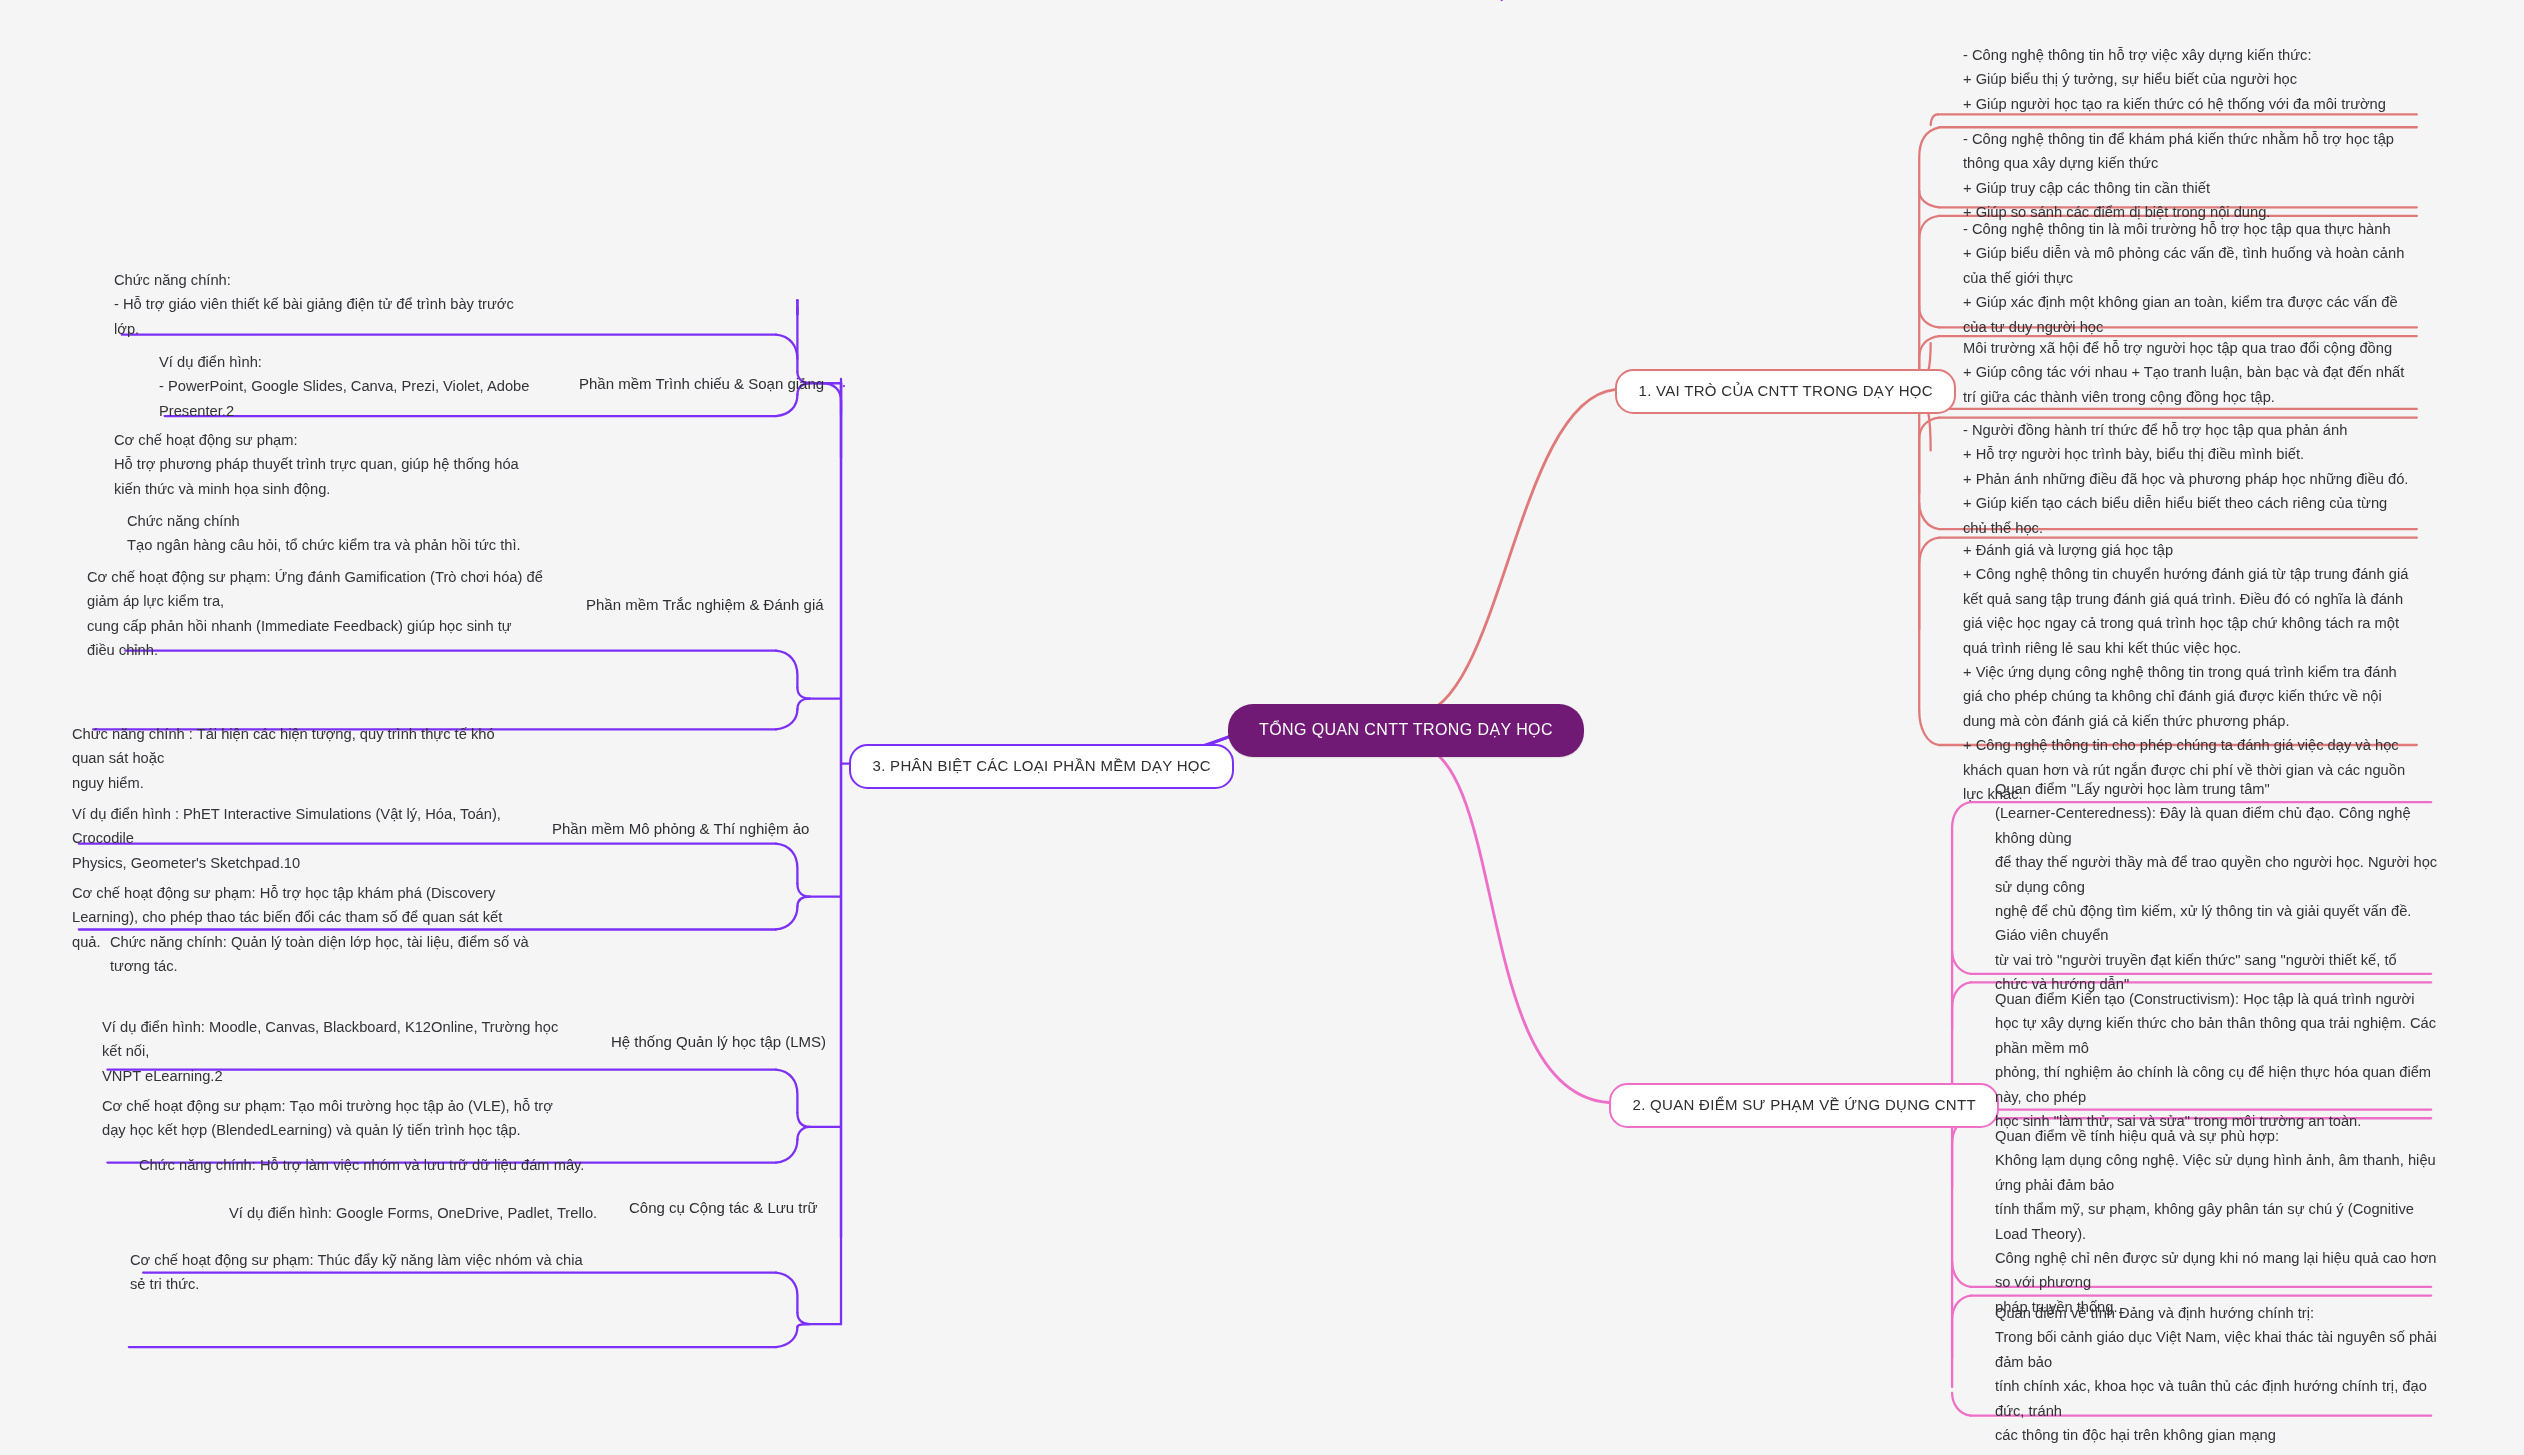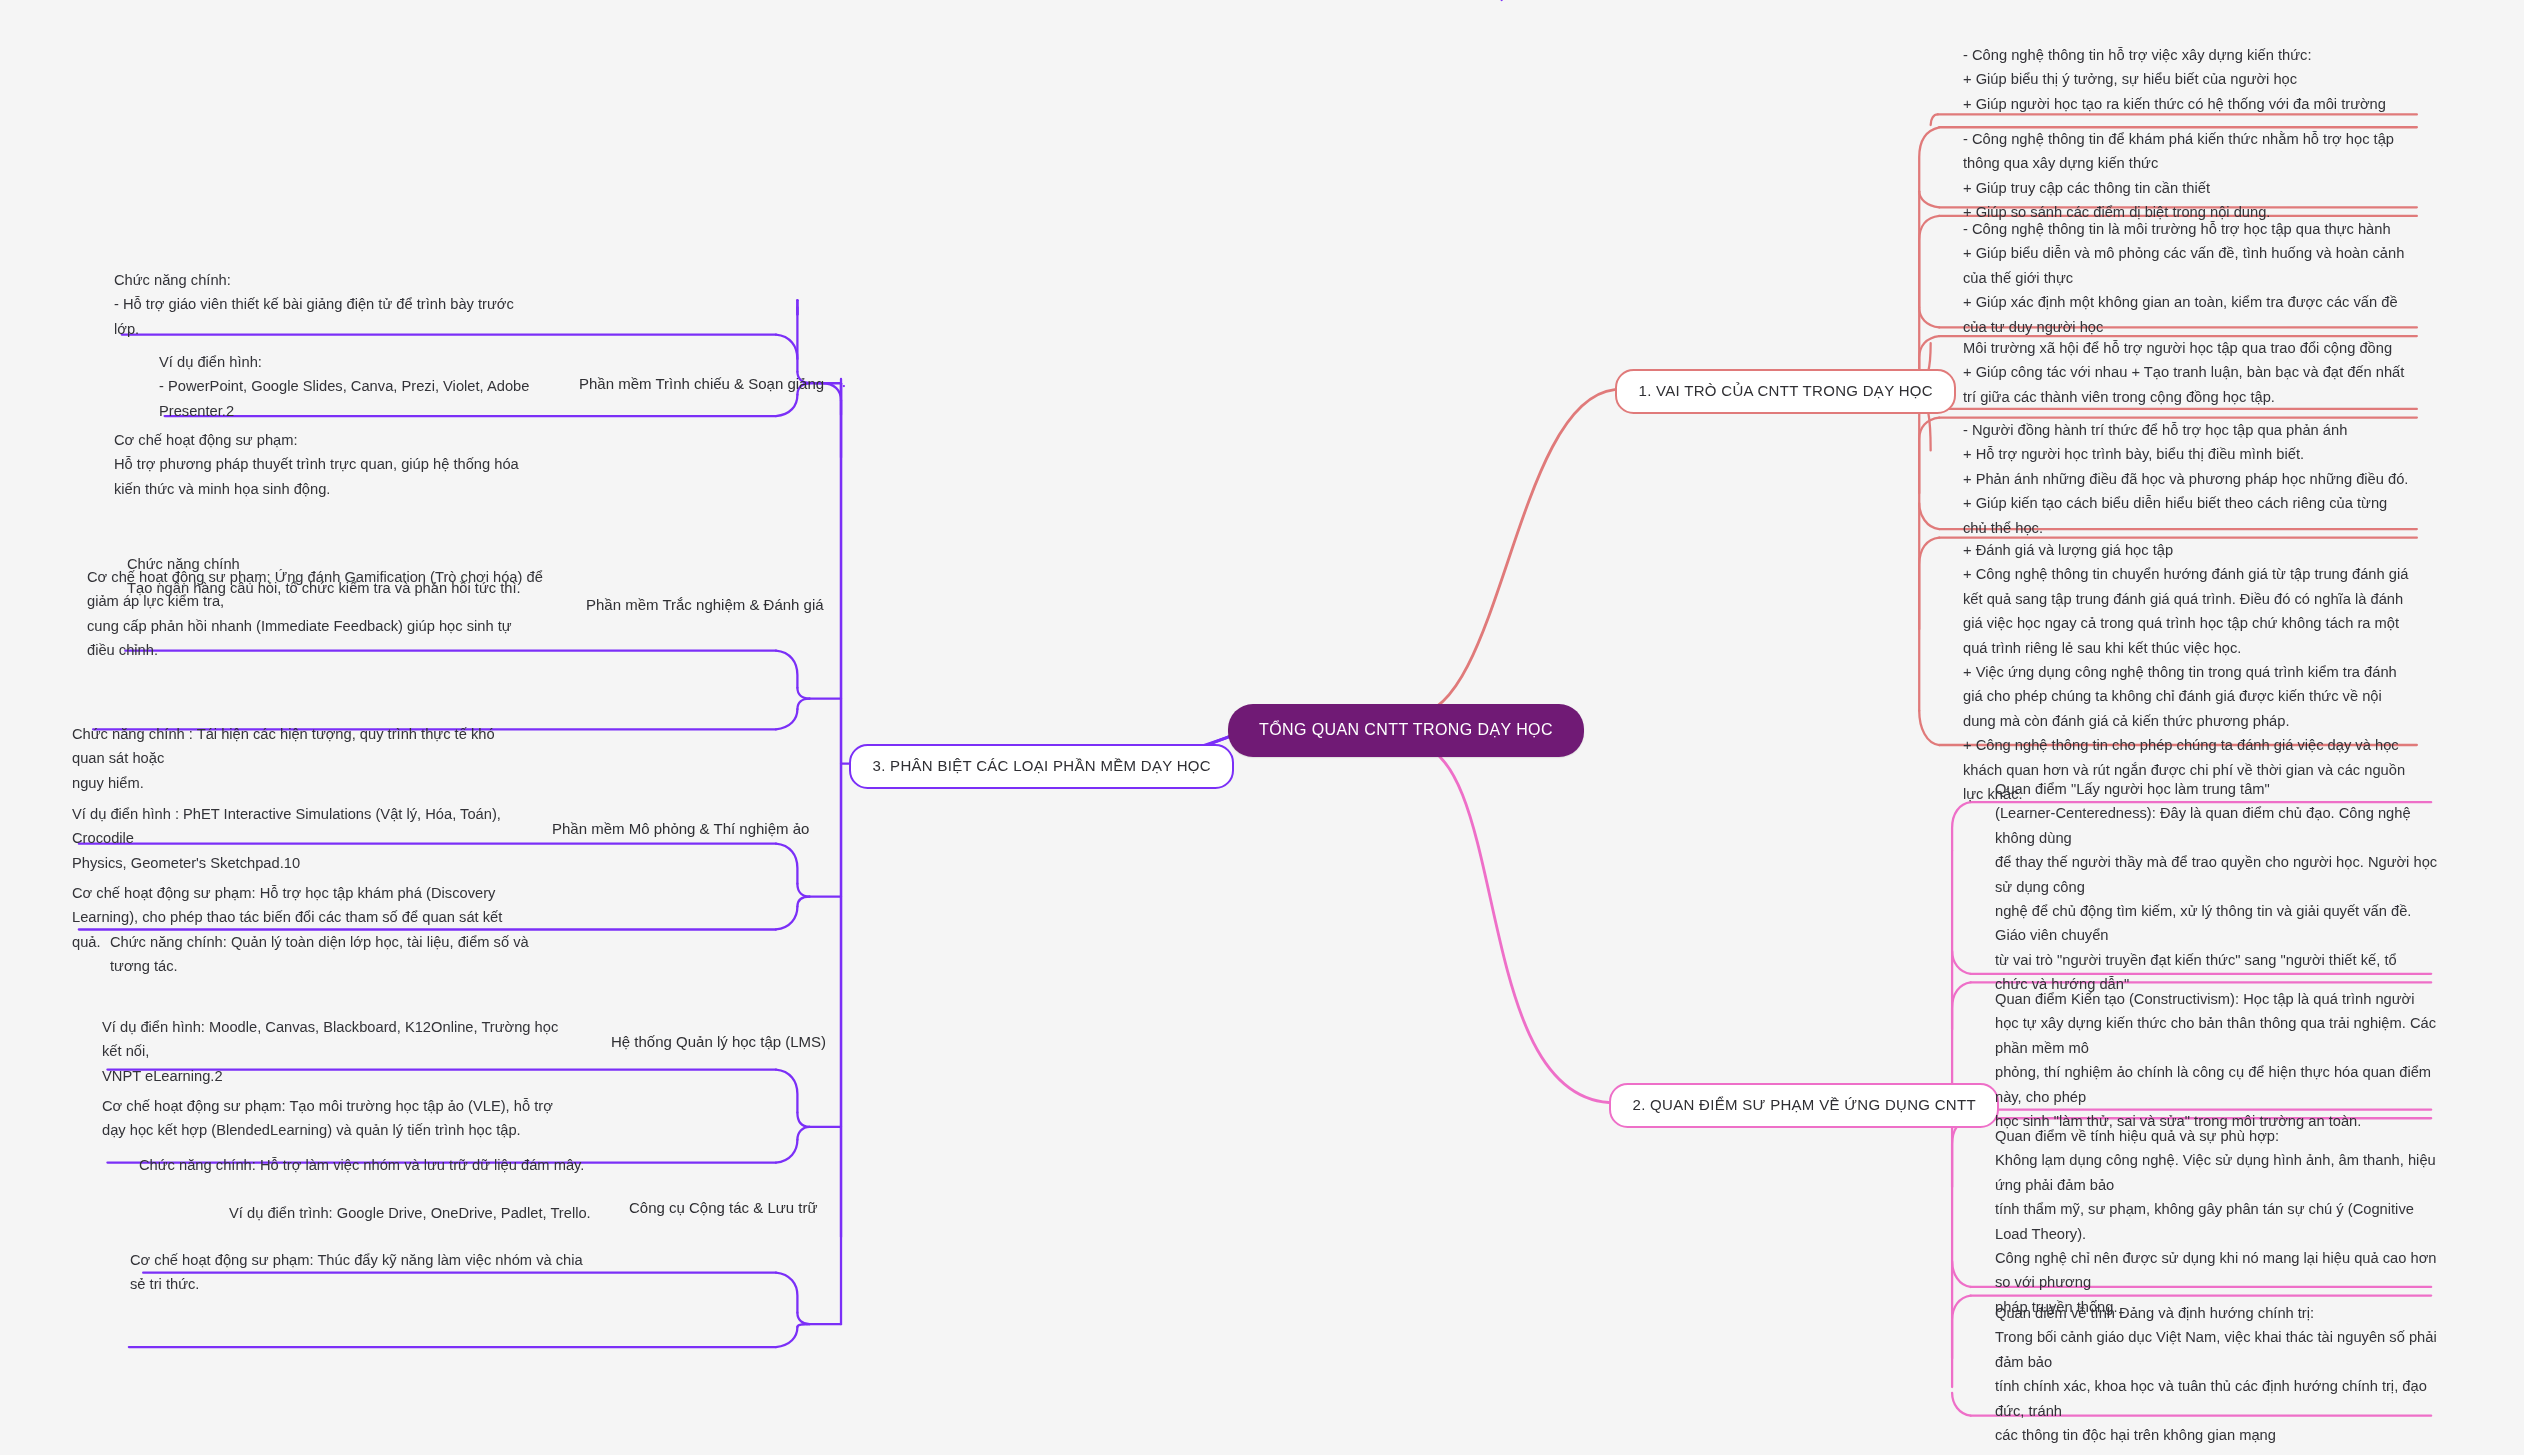--- a/index.html
+++ b/index.html
@@ -293,21 +293,21 @@
 lớp.</div>
 
   <div class="node leaf" style="left:159px; top:350px; width:429px;">Ví dụ điển hình:
 - PowerPoint, Google Slides, Canva, Prezi, Violet, Adobe
 Presenter.2</div>
 
   <div class="node leaf" style="left:114px; top:428px; width:443px;">Cơ chế hoạt động sư phạm:
 Hỗ trợ phương pháp thuyết trình trực quan, giúp hệ thống hóa
 kiến thức và minh họa sinh động.</div>
 
-  <div class="node leaf" style="left:127px; top:509px; width:458px;margin-top:43px;">Chức năng chính
+  <div class="node leaf" style="left:127px; top:509px; width:458px;">Chức năng chính
 Tạo ngân hàng câu hỏi, tổ chức kiểm tra và phản hồi tức thì.</div>
 
   <div class="node leaf" style="left:87px; top:565px; width:458px;">Cơ chế hoạt động sư phạm: Ứng đánh Gamification (Trò chơi hóa) để
 giảm áp lực kiểm tra,
 cung cấp phản hồi nhanh (Immediate Feedback) giúp học sinh tự
 điều chỉnh.</div>
 
 
   <div class="node leaf" style="left:72px; top:722px; width:458px;">Chức năng chính : Tái hiện các hiện tượng, quy trình thực tế khó
 quan sát hoặc
@@ -326,19 +326,19 @@
 
   <div class="node leaf" style="left:102px; top:1015px; width:472px;">Ví dụ điển hình: Moodle, Canvas, Blackboard, K12Online, Trường học
 kết nối,
 VNPT eLearning.2</div>
 
   <div class="node leaf" style="left:102px; top:1094px; width:472px;">Cơ chế hoạt động sư phạm: Tạo môi trường học tập ảo (VLE), hỗ trợ
 dạy học kết hợp (BlendedLearning) và quản lý tiến trình học tập.</div>
 
   <div class="node leaf" style="left:139px; top:1153px; width:486px;">Chức năng chính: Hỗ trợ làm việc nhóm và lưu trữ dữ liệu đám mây.</div>
 
-  <div class="node leaf" style="left:229px; top:1201px; width:486px;">Ví dụ điển trình: Google Drive, OneDrive, Padlet, Trello.</div>
+  <div class="node leaf" style="left:229px; top:1201px; width:486px;">Ví dụ điển hình: Google Forms, OneDrive, Padlet, Trello.</div>
 
   <div class="node leaf" style="left:130px; top:1248px; width:472px;">Cơ chế hoạt động sư phạm: Thúc đẩy kỹ năng làm việc nhóm và chia
 sẻ tri thức.</div>
 
 </div>
 
 
 </body></html>

